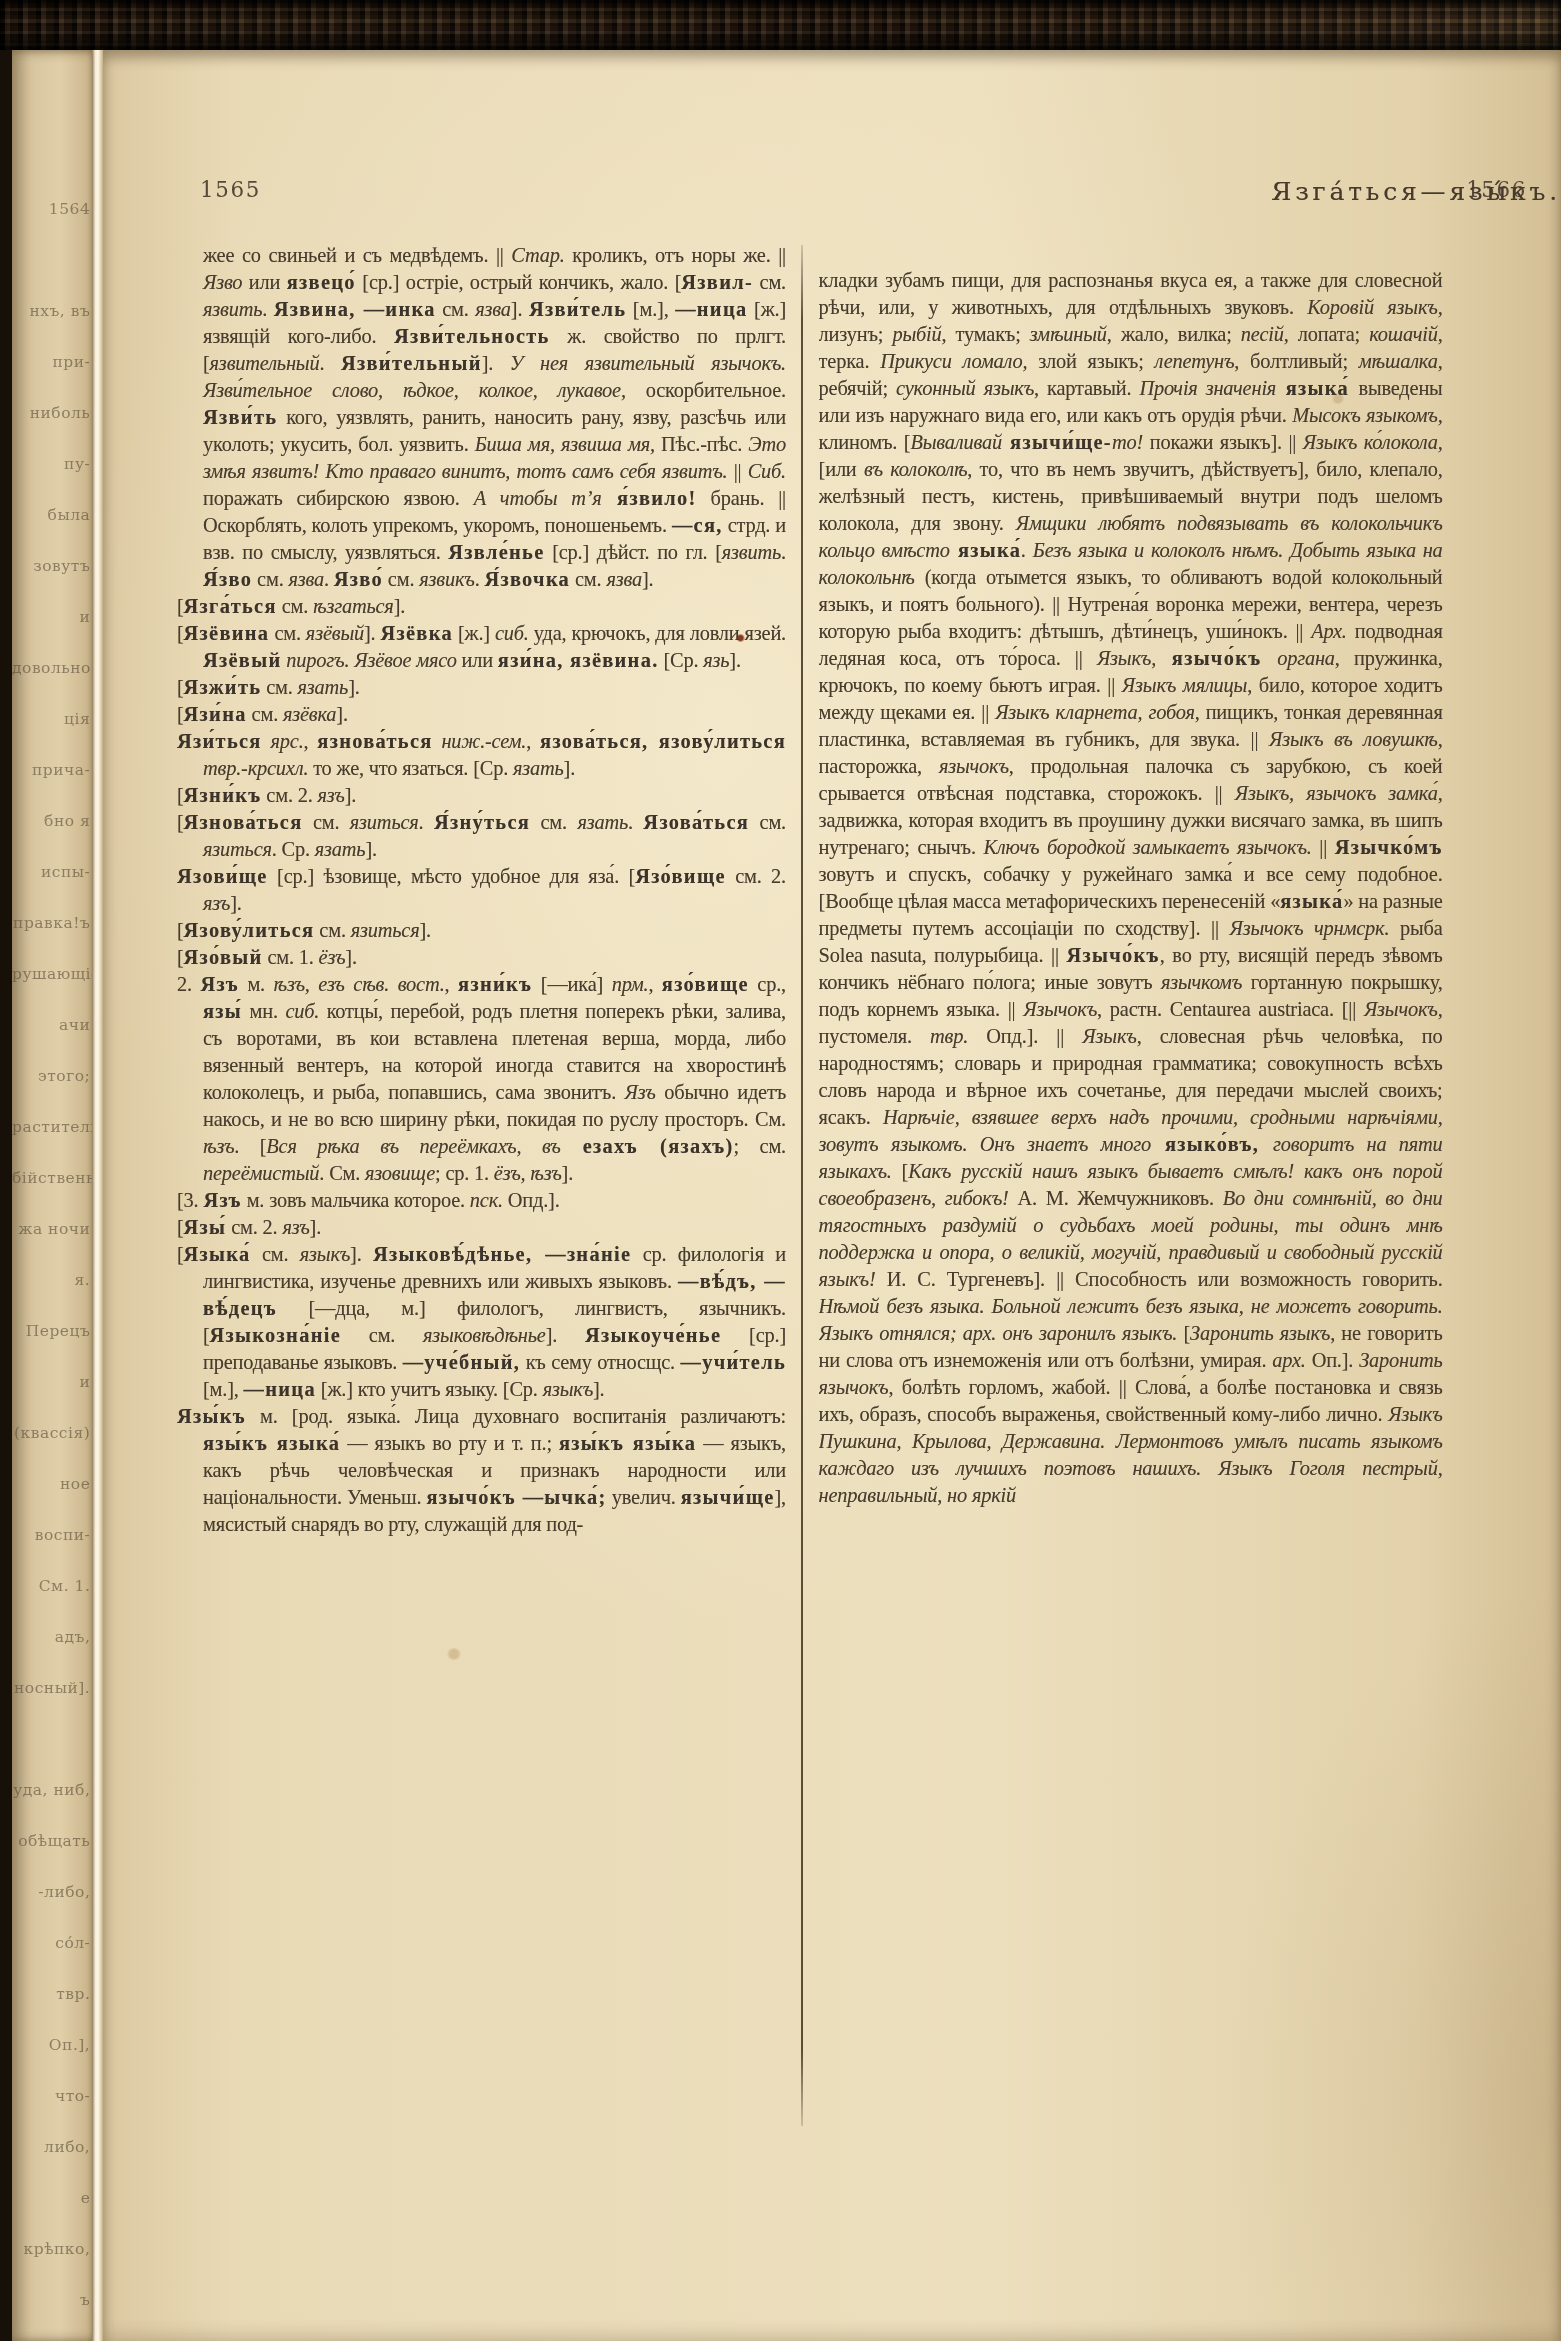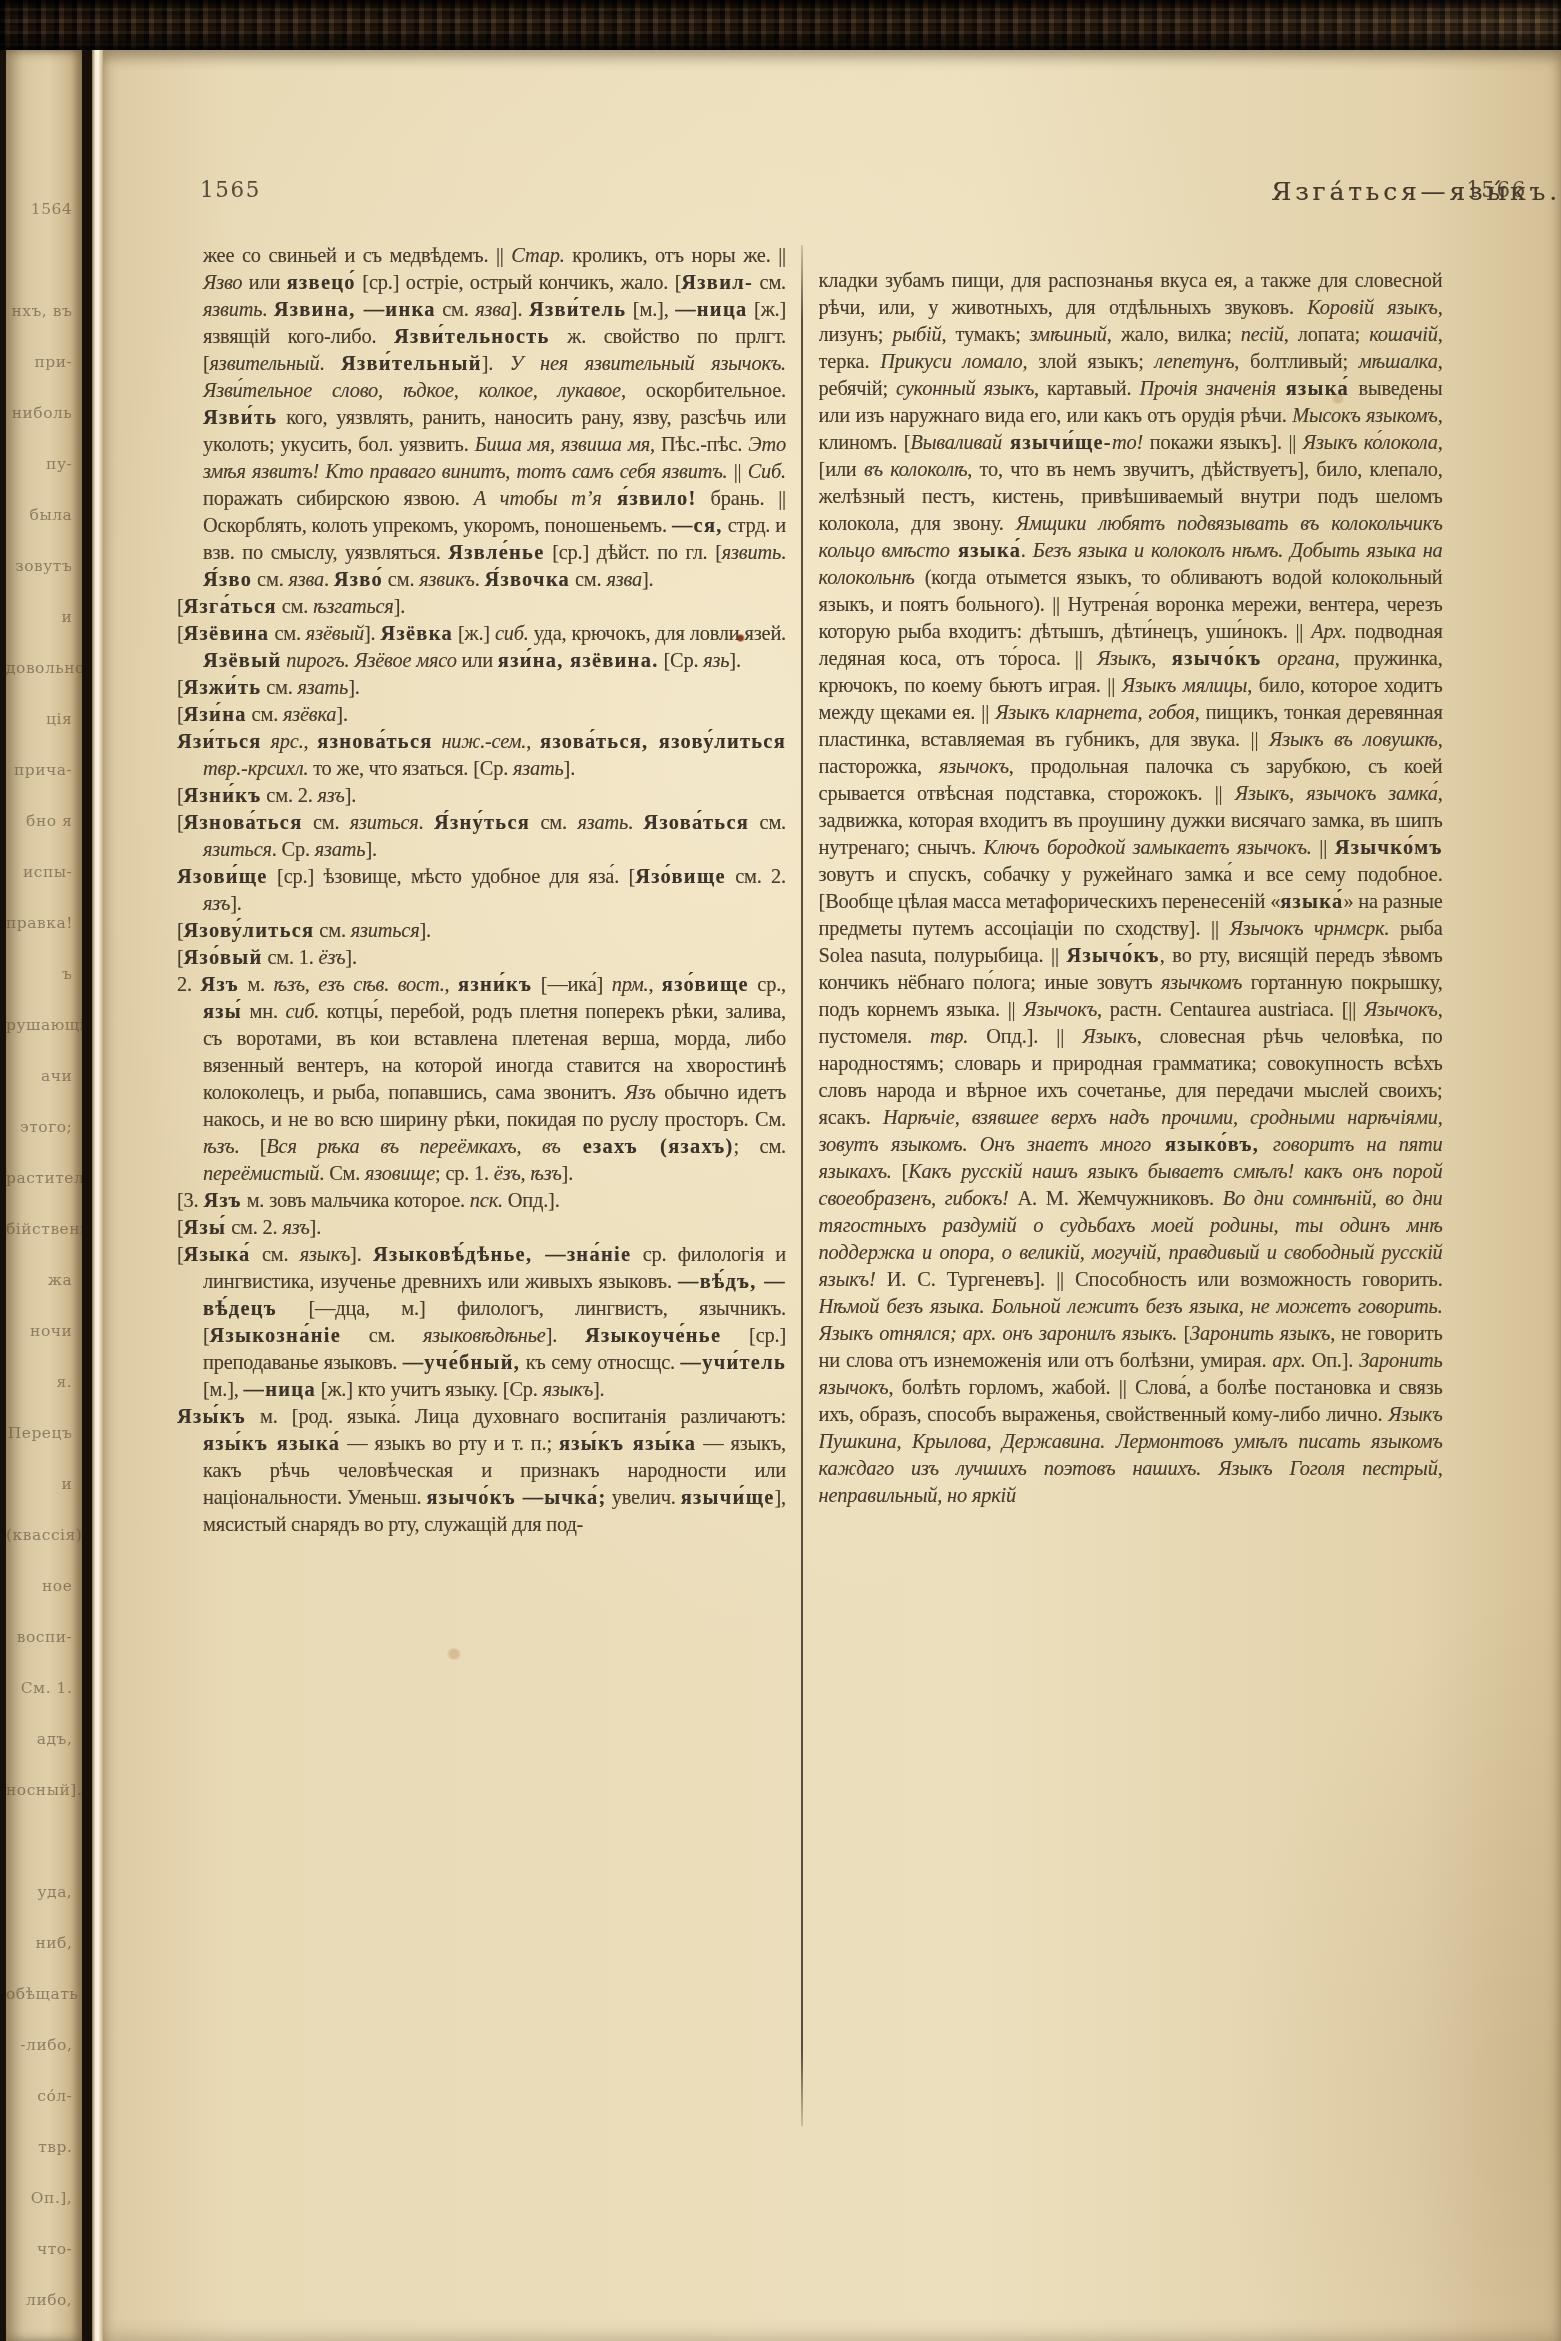--- a/index.html
+++ b/index.html
@@ -12,21 +12,21 @@
   .cloth-band{
     position:absolute;left:0;top:0;width:1561px;height:50px;
     background:
       repeating-linear-gradient(90deg, rgba(0,0,0,.45) 0 5.4px, rgba(90,66,46,.35) 5.4px 9.7px, rgba(30,18,10,.4) 9.7px 18px),
       repeating-linear-gradient(0deg, rgba(0,0,0,.5) 0 3.8px, rgba(120,92,64,.28) 3.8px 7px, rgba(20,12,6,.45) 7px 11.8px),
       linear-gradient(90deg,#17100a 0%, #2b2014 18%, #241a10 55%, #3a2c1c 82%, #55432c 94%, #6b5638 100%);
     box-shadow: inset 0 -9.7px 14px rgba(0,0,0,.75), inset 0 5.4px 10.7px rgba(0,0,0,.8);
   }
   
   .gutter-strip{
-    position:absolute;left:6px;top:50px;width:76px;height:2292px;
+    position:absolute;left:12px;top:50px;width:88px;height:2292px;
     background:linear-gradient(90deg,#c4b089 0%, #d8c6a0 22%, #e0cfa9 55%, #cdb88e 86%, #b7a078 100%);
     box-shadow:inset -5.4px 0 9.7px rgba(96,78,50,.55), inset 7.5px 0 14px rgba(70,52,30,.35);
     overflow:hidden;
   }
   .gutter-list{
     margin:134px 0 0 0;padding:0 9.7px 0 0;list-style:none;
     text-align:right;font-size:15.5px;line-height:51px;
     color:rgba(92,78,56,.62);
     filter:blur(0.7px);
     letter-spacing:0.5px;

